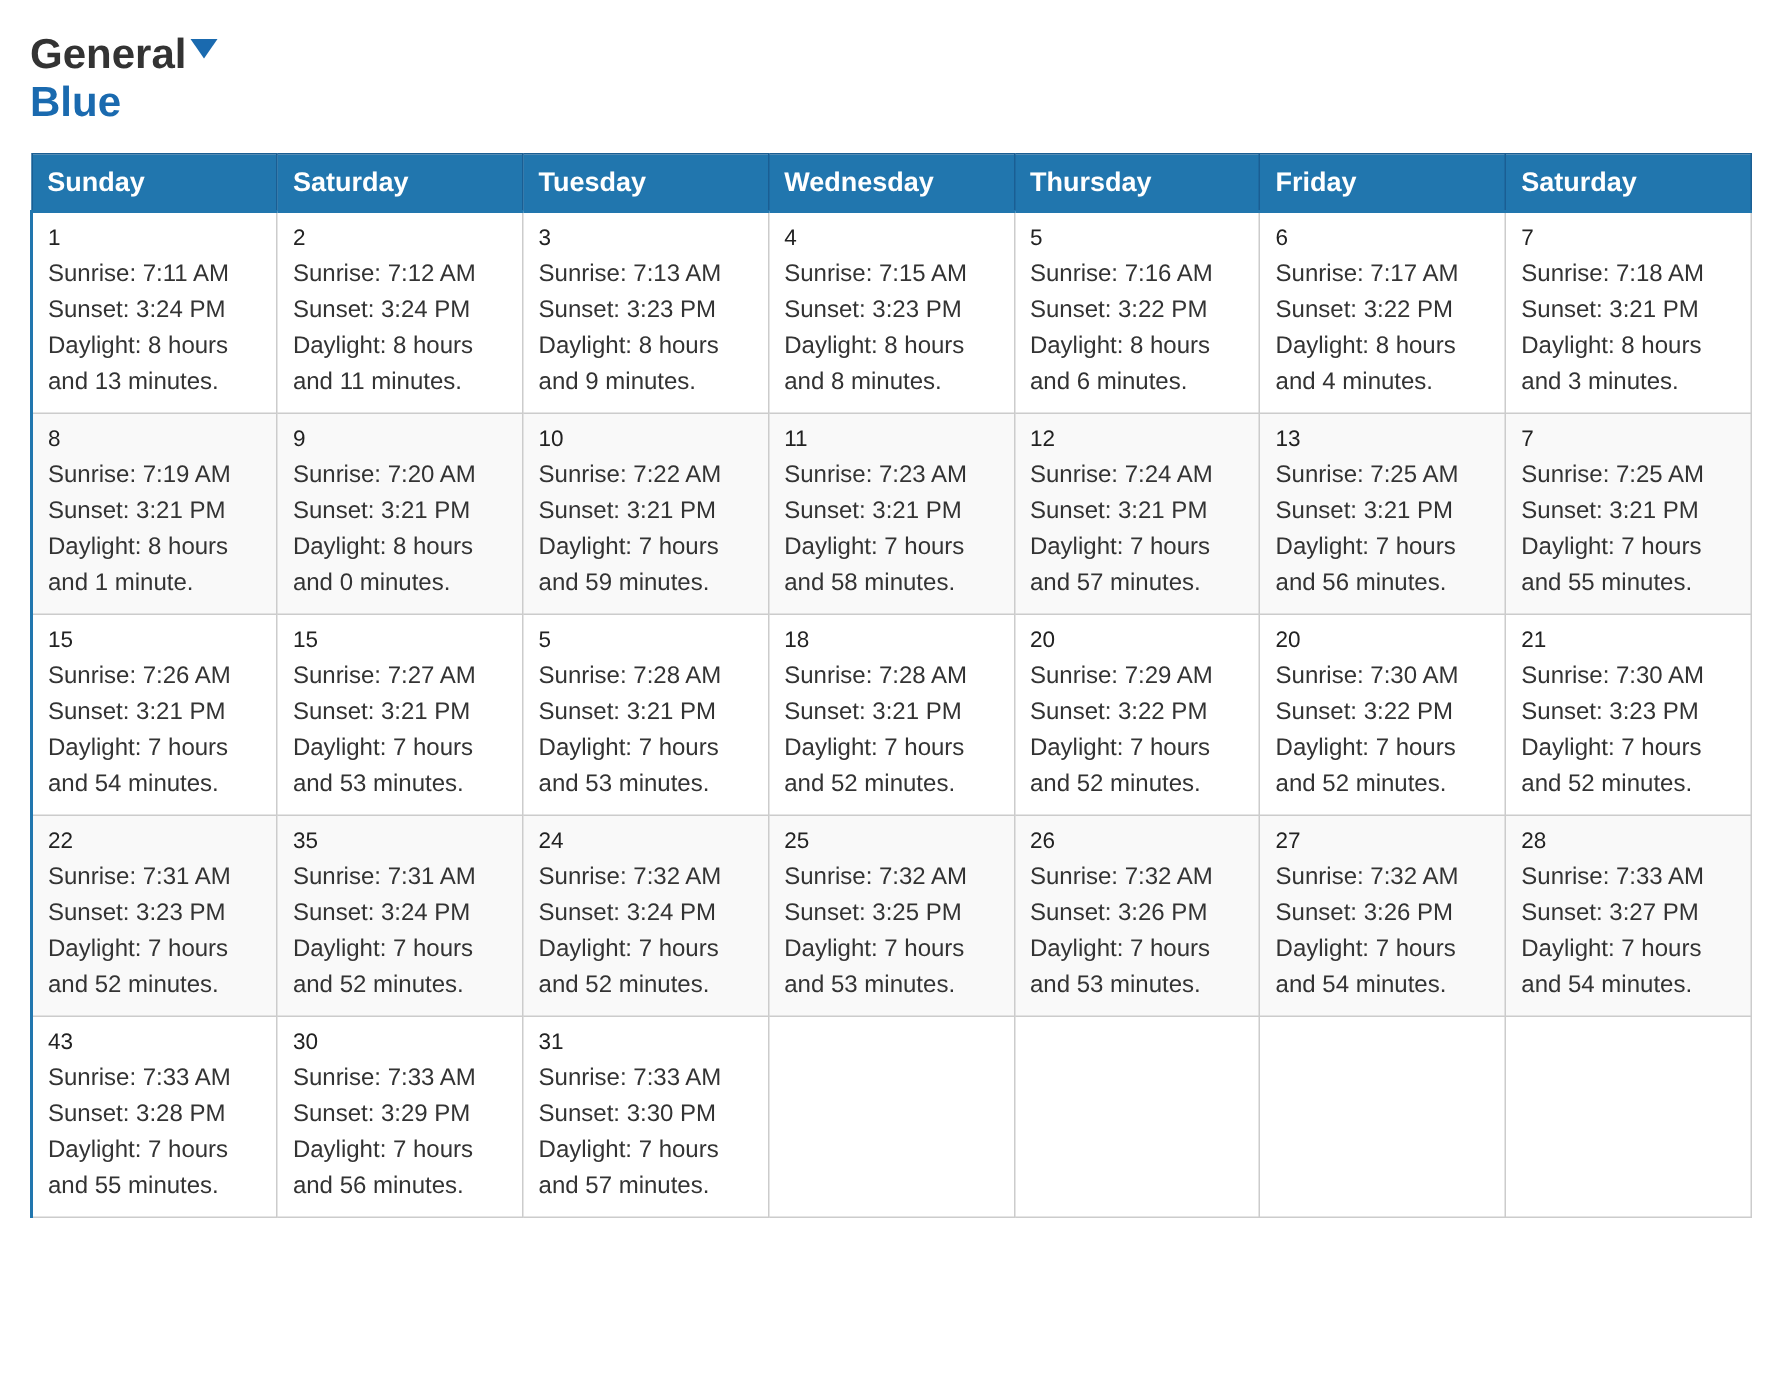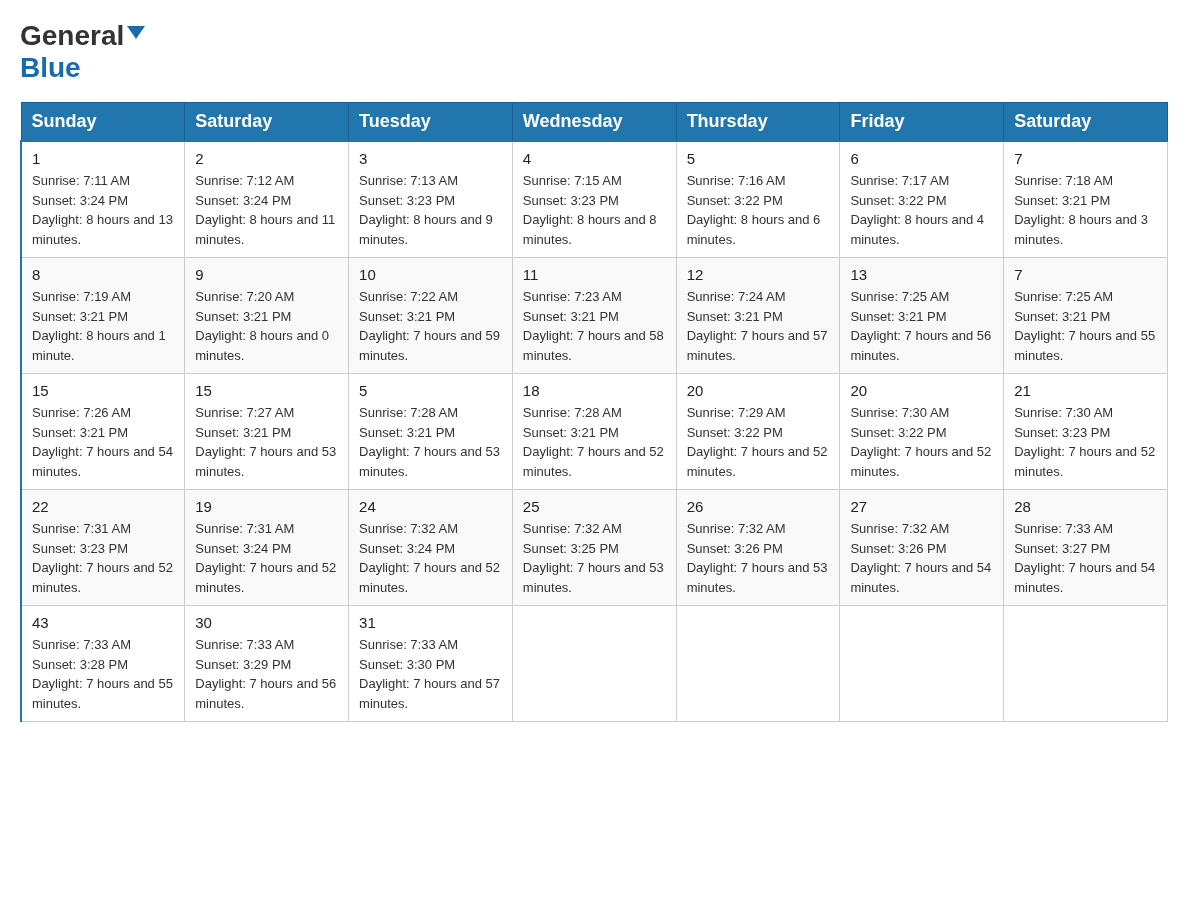--- a/index.html
+++ b/index.html
@@ -63,21 +63,21 @@
     }
     .day-number {
       font-size: 15px;
       font-weight: normal;
       color: #222;
       display: block;
       margin-bottom: 4px;
     }
     .day-info {
       color: #333;
-      font-size: 13px;
+      font-size: 16px;
       line-height: 1.5;
     }
     .logo-wrapper {
       display: flex;
       align-items: center;
       gap: 0;
     }
     .arrow-shape {
       display: inline-block;
       width: 0;
@@ -212,21 +212,21 @@
           <span class="day-number">21</span>
         <div class="day-info">Sunrise: 7:30 AM<br>Sunset: 3:23 PM<br>Daylight: 7 hours and 52 minutes.</div>
         </td>
       </tr>
       <tr>
         <td>
           <span class="day-number">22</span>
         <div class="day-info">Sunrise: 7:31 AM<br>Sunset: 3:23 PM<br>Daylight: 7 hours and 52 minutes.</div>
         </td>
         <td>
-          <span class="day-number">19</span>
+          <span class="day-number">35</span>
         <div class="day-info">Sunrise: 7:31 AM<br>Sunset: 3:24 PM<br>Daylight: 7 hours and 52 minutes.</div>
         </td>
         <td>
           <span class="day-number">24</span>
         <div class="day-info">Sunrise: 7:32 AM<br>Sunset: 3:24 PM<br>Daylight: 7 hours and 52 minutes.</div>
         </td>
         <td>
           <span class="day-number">25</span>
         <div class="day-info">Sunrise: 7:32 AM<br>Sunset: 3:25 PM<br>Daylight: 7 hours and 53 minutes.</div>
         </td>

